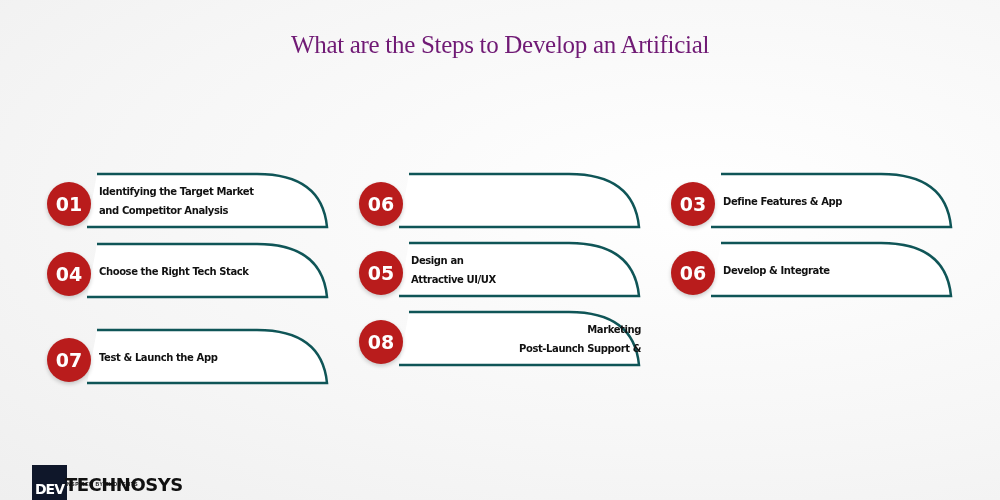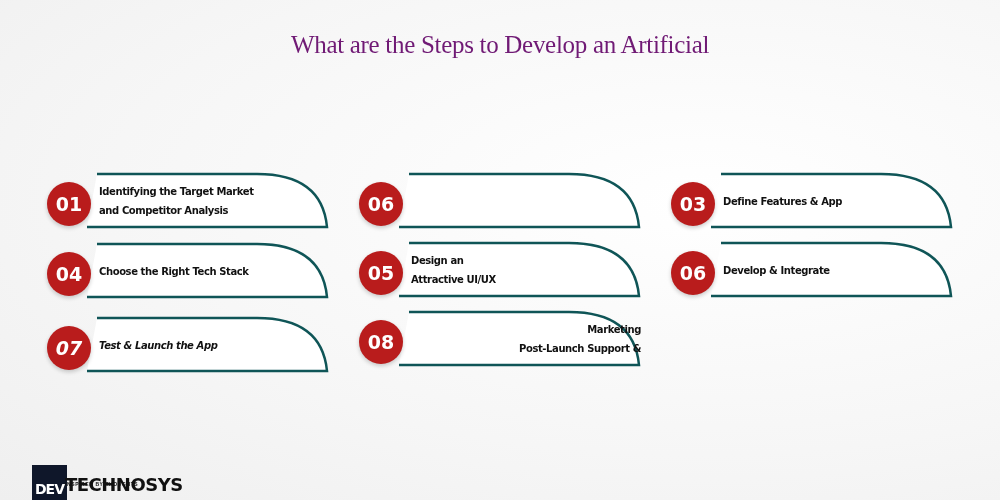--- a/index.html
+++ b/index.html
@@ -93,21 +93,21 @@
 <div class="card" style="left:671px;top:241px;">
   <svg class="shape" width="290" height="58">
       <path d="M50 2 H210 Q275 2 280 55 H40" fill="#fff" stroke="#0f5557" stroke-width="2.5"></path>
     </svg>
   <div class="num">06</div>
   <div class="label">
       <span>Develop &amp; Integrate</span>
     </div>
 </div>
 
-<div class="card" style="left:47px;top:316px;font-style:italic;">
+<div class="card" style="left:47px;top:328px;">
   <svg class="shape" width="290" height="58">
       <path d="M50 2 H210 Q275 2 280 55 H40" fill="#fff" stroke="#0f5557" stroke-width="2.5"></path>
     </svg>
   <div class="num">07</div>
   <div class="label">
       <span>Test &amp; Launch the App</span>
       <span></span>
     </div>
 </div>
 

